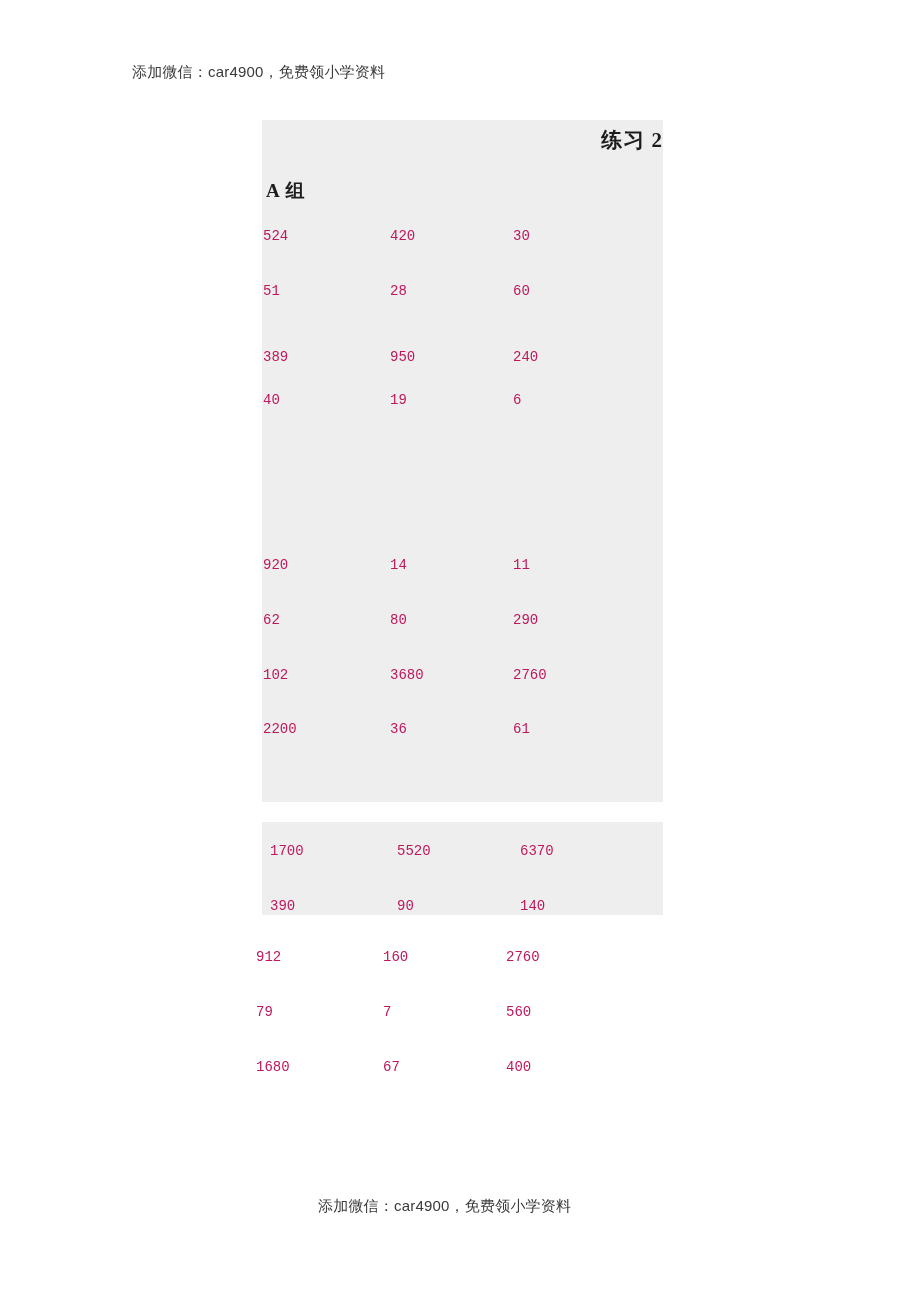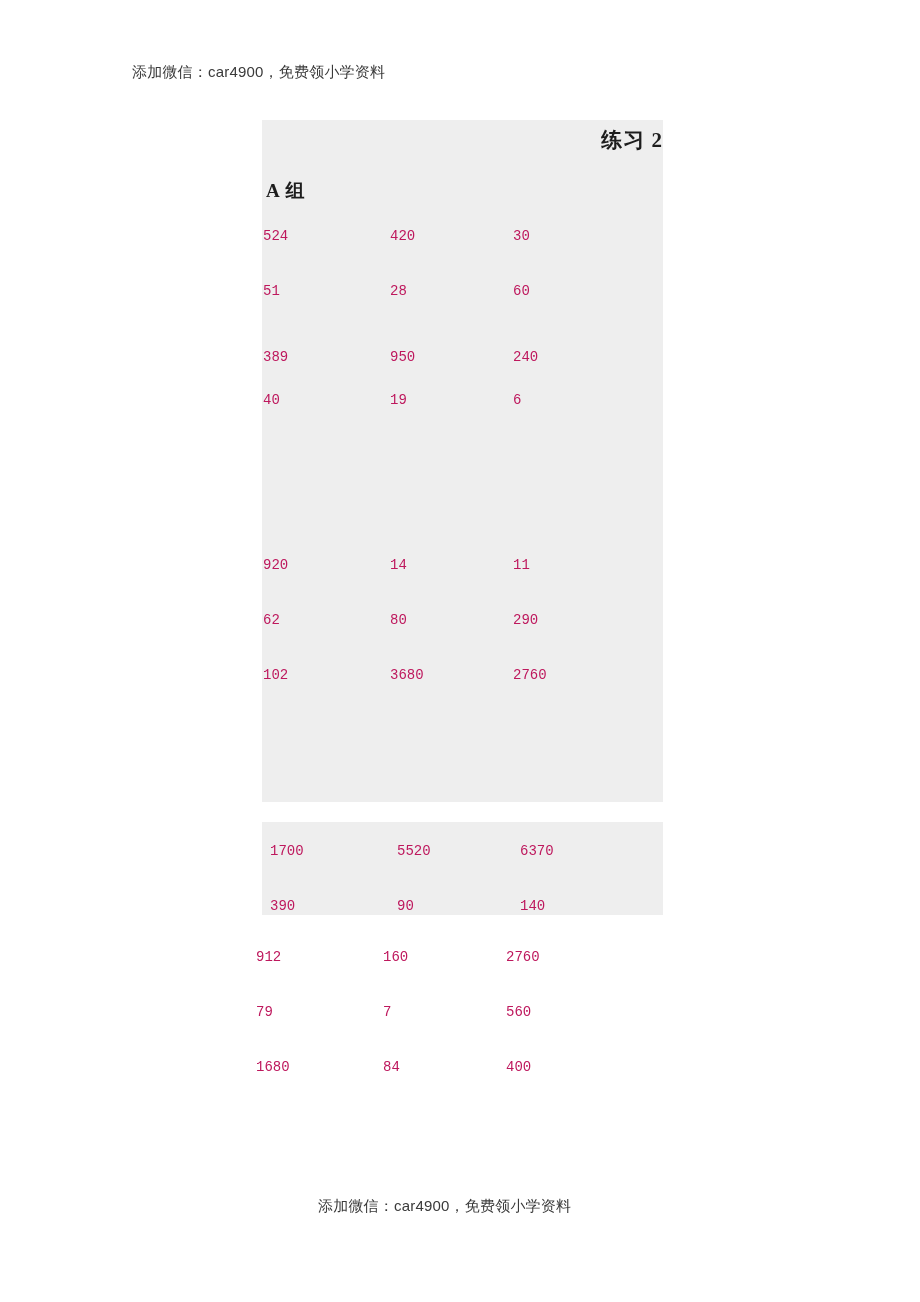--- a/index.html
+++ b/index.html
@@ -121,33 +121,36 @@
   </div>
   <div class="row grp-a" style="top:550px">
     <span class="cell c1">920</span><span class="cell c2">14</span><span class="cell c3">11</span>
   </div>
   <div class="row grp-a" style="top:605px">
     <span class="cell c1">62</span><span class="cell c2">80</span><span class="cell c3">290</span>
   </div>
   <div class="row grp-a" style="top:660px">
     <span class="cell c1">102</span><span class="cell c2">3680</span><span class="cell c3">2760</span>
   </div>
+  <div class="row grp-a" style="top:714px">
+    <span class="cell c1">2200</span><span class="cell c2">36</span><span class="cell c3">61</span>
+  </div>
 
   <div class="row grp-b" style="top:836px">
     <span class="cell c1">1700</span><span class="cell c2">5520</span><span class="cell c3">6370</span>
   </div>
   <div class="row grp-b" style="top:891px">
     <span class="cell c1">390</span><span class="cell c2">90</span><span class="cell c3">140</span>
   </div>
 
   <div class="row grp-c" style="top:942px">
     <span class="cell c1">912</span><span class="cell c2">160</span><span class="cell c3">2760</span>
   </div>
   <div class="row grp-c" style="top:997px">
     <span class="cell c1">79</span><span class="cell c2">7</span><span class="cell c3">560</span>
   </div>
   <div class="row grp-c" style="top:1052px">
-    <span class="cell c1">1680</span><span class="cell c2">84</span><span class="cell c3">400</span>
+    <span class="cell c1">1680</span><span class="cell c2">67</span><span class="cell c3">400</span>
   </div>
 
   <div class="wm" id="wm-bottom">添加微信：car4900，免费领小学资料</div>
 
 </div>
 
 </body></html>

